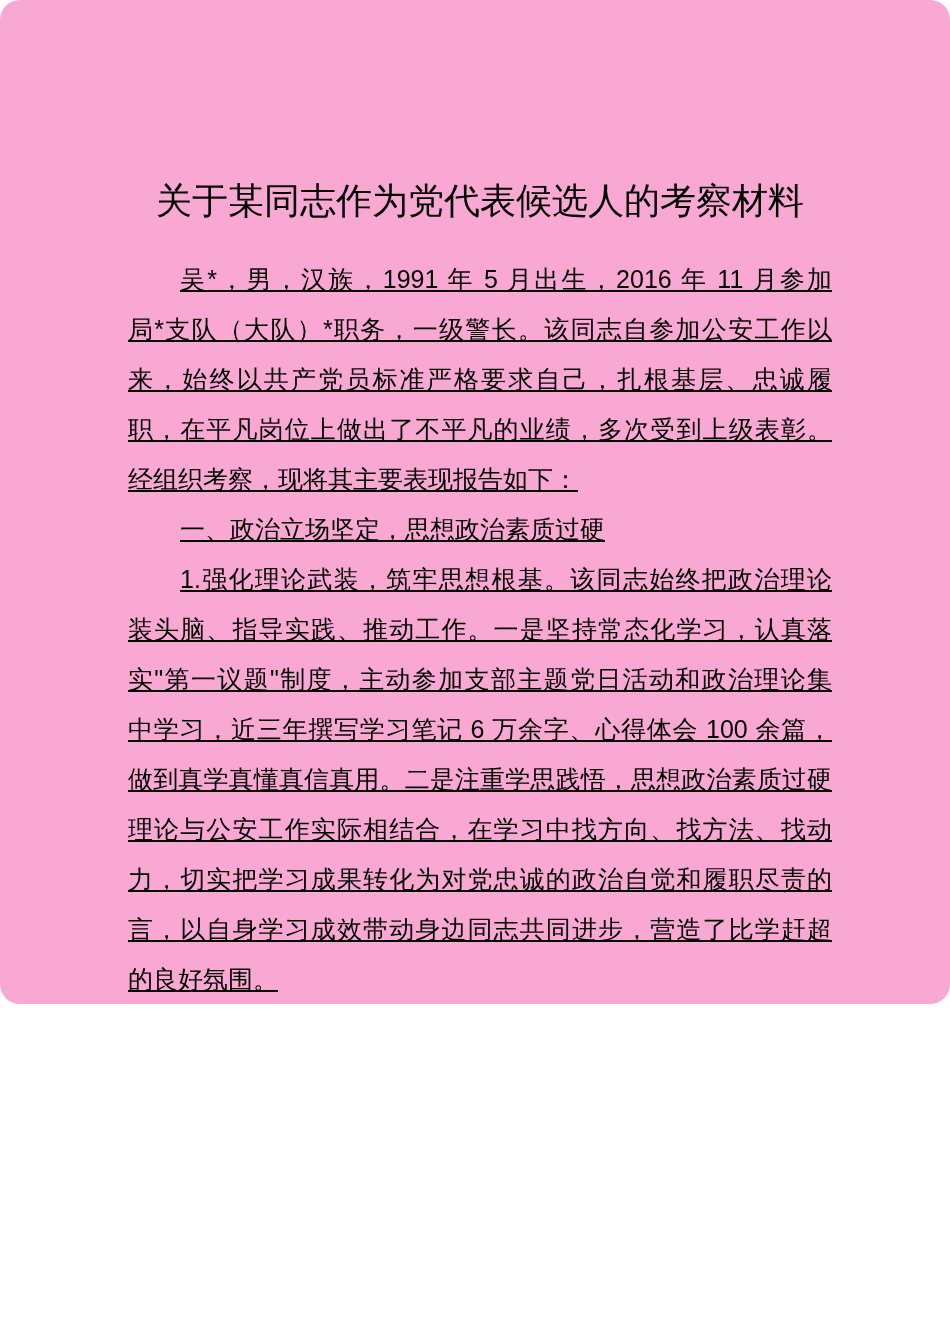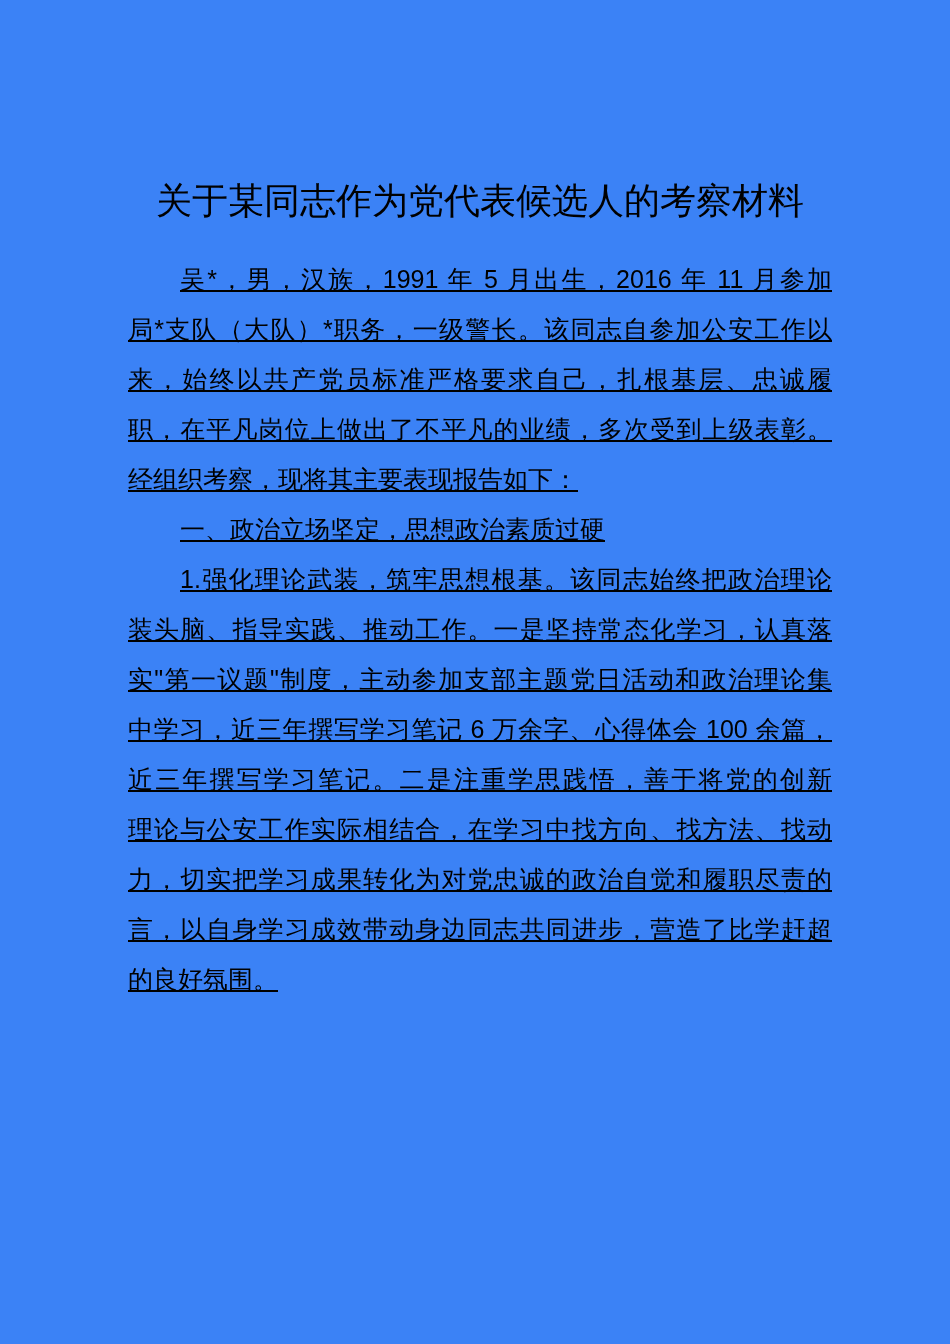--- a/index.html
+++ b/index.html
@@ -10,24 +10,25 @@
   body {
     width: 950px;
     height: 1344px;
     font-family: "Liberation Sans", sans-serif;
     color: #000000;
     overflow: hidden;
   }
   .page {
     box-sizing: border-box;
     width: 950px;
-    height: 1344px;
+    height: 1004px;
     padding: 178px 118px 0 128px;
-    background: #3b82f6;
+    background: #f9a8d4;
     overflow: hidden;
+    border-radius: 20px;
   }
   .doc-title {
     margin: 0 0 30px 0;
     font-size: 36px;
     font-weight: 400;
     line-height: 46px;
     text-align: center;
     letter-spacing: 0;
     white-space: nowrap;
   }
@@ -66,20 +67,20 @@
         <div class="text-line">经组织考察，现将其主要表现报告如下：</div>
       </div>
       <div class="paragraph heading">
         <div class="text-line indent">一、政治立场坚定，思想政治素质过硬</div>
       </div>
       <div class="paragraph">
         <div class="text-line just indent">1.强化理论武装，筑牢思想根基。该同志始终把政治理论</div>
         <div class="text-line just">装头脑、指导实践、推动工作。一是坚持常态化学习，认真落</div>
         <div class="text-line just">实"第一议题"制度，主动参加支部主题党日活动和政治理论集</div>
         <div class="text-line just">中学习，近三年撰写学习笔记 6 万余字、心得体会 100 余篇，</div>
-        <div class="text-line just">近三年撰写学习笔记。二是注重学思践悟，善于将党的创新</div>
+        <div class="text-line just">做到真学真懂真信真用。二是注重学思践悟，思想政治素质过硬</div>
         <div class="text-line just">理论与公安工作实际相结合，在学习中找方向、找方法、找动</div>
         <div class="text-line just">力，切实把学习成果转化为对党忠诚的政治自觉和履职尽责的</div>
         <div class="text-line just">言，以自身学习成效带动身边同志共同进步，营造了比学赶超</div>
         <div class="text-line">的良好氛围。</div>
       </div>
     </div>
 </div>
 
 </body></html>

